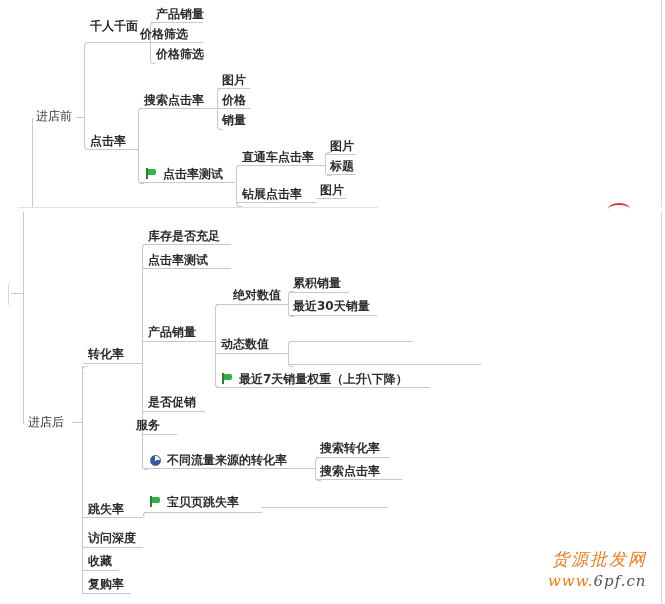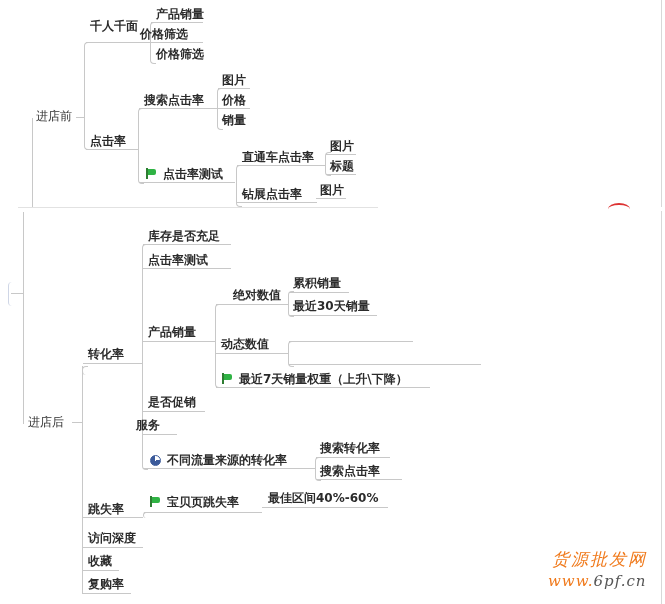--- a/index.html
+++ b/index.html
@@ -139,21 +139,20 @@
   <div class="lbl" style="left:320px;top:463px;">搜索点击率</div>
   <div class="ul" style="left:316px;top:479px;width:86px;"></div>
 
   <div class="lbl" style="left:88px;top:501px;font-family:Liberation Serif, serif;">跳失率</div>
   <div class="ul" style="left:83px;top:517px;width:60px;"></div>
   <div class="brk" style="left:143px;top:512px;height:5px;border-bottom:none;"></div>
   <div class="lbl" style="left:150px;top:494px;">
     <span class="flag"></span><span>宝贝页跳失率</span>
   </div>
   <div class="ul" style="left:144px;top:512px;width:118px;"></div>
-  <div class="lbl" style="left:268px;top:490px;">最佳区间40%-60%</div>
   <div class="ul" style="left:262px;top:507px;width:126px;"></div>
 
   <div class="lbl" style="left:88px;top:530px;">访问深度</div>
   <div class="ul" style="left:83px;top:547px;width:60px;"></div>
   <div class="lbl" style="left:88px;top:553px;">收藏</div>
   <div class="ul" style="left:83px;top:570px;width:36px;"></div>
   <div class="lbl" style="left:88px;top:576px;">复购率</div>
   <div class="ul" style="left:83px;top:593px;width:48px;"></div>
 
   <div class="wm1">货源批发网</div>

